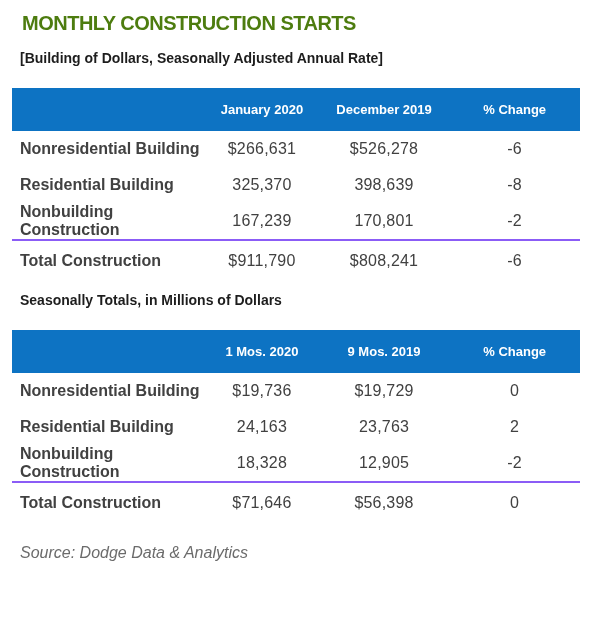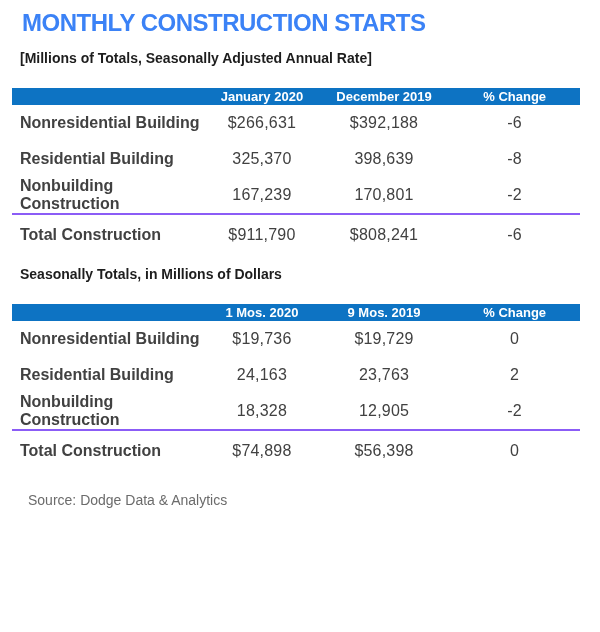--- a/index.html
+++ b/index.html
@@ -6,25 +6,25 @@
   html, body { background: #ffffff; }
   body {
     width: 600px; height: 632px;
     font-family: "Liberation Sans", sans-serif;
     overflow: hidden;
   }
   .page { width: 600px; height: 632px; background: #ffffff; position: relative; }
 
   .section-title {
     margin: 8px 8px 0 22px;
-    font-size: 24px;
+    font-size: 20px;
     line-height: 30px;
     font-weight: 700;
     letter-spacing: -0.5px;
-    color: #3b82f6;
+    color: #4d7c0f;
   }
   .section-subtitle {
     margin: 12px 0 0 20px;
     font-size: 14px;
     line-height: 16px;
     font-weight: 700;
     color: #1d1d1d;
   }
 
   table.data-table {
@@ -36,21 +36,21 @@
   col.c-label { width: 34%; }
   col.c-v1 { width: 20%; }
   col.c-v2 { width: 23%; }
   col.c-v3 { width: 23%; }
 
   thead th {
     background: #0d73c3;
     color: #ffffff;
     font-size: 13px;
     font-weight: 700;
-    height: 17px;
+    height: 43px;
     text-align: center;
     vertical-align: middle;
     padding: 0;
   }
   thead th.h-label { text-align: left; }
 
   tbody td {
     height: 36px;
     vertical-align: middle;
     font-size: 16px;
@@ -67,54 +67,55 @@
 
   tr.total-row td {
     border-top: 2px solid #8b5cf6;
     height: 40px;
   }
   tr.total-row td.row-label { font-weight: 700; }
 
   .section-ytd .section-title { margin-top: 56px; }
 
   .source-note {
-    margin: 22px 0 0 28px;
-    font-size: 14px;
+    margin: 22px 0 0 20px;
+    font-size: 16px;
+    font-style: italic;
     color: #6b6b6b;
   }
 </style>
 </head>
 <body>
 
 <div class="page">
 
   <div class="section section-monthly">
     <h1 class="section-title">MONTHLY CONSTRUCTION STARTS</h1>
-    <p class="section-subtitle">[Millions of Totals, Seasonally Adjusted Annual Rate]</p>
+    <p class="section-subtitle">[Building of Dollars, Seasonally Adjusted Annual Rate]</p>
 
     <table class="data-table">
       <colgroup>
         <col class="c-label">
           <col class="c-v1">
           <col class="c-v2">
           <col class="c-v3">
       </colgroup>
       <thead>
         <tr>
           <th class="h-label"></th>
           <th>January 2020</th>
           <th>December 2019</th>
           <th>% Change</th>
         </tr>
       </thead>
       <tbody>
         <tr>
           <td class="row-label">Nonresidential Building</td>
           <td class="num">$266,631</td>
-          <td class="num">$392,188</td>
+          <td class="num">$526,278</td>
           <td class="num">-6</td>
         </tr>
         <tr>
           <td class="row-label">Residential Building</td>
           <td class="num">325,370</td>
           <td class="num">398,639</td>
           <td class="num">-8</td>
         </tr>
         <tr>
           <td class="row-label">Nonbuilding Construction</td>
@@ -164,21 +165,21 @@
           <td class="num">2</td>
         </tr>
         <tr>
           <td class="row-label">Nonbuilding Construction</td>
           <td class="num">18,328</td>
           <td class="num">12,905</td>
           <td class="num">-2</td>
         </tr>
         <tr class="total-row">
           <td class="row-label">Total Construction</td>
-          <td class="num">$74,898</td>
+          <td class="num">$71,646</td>
           <td class="num">$56,398</td>
           <td class="num">0</td>
         </tr>
       </tbody>
     </table>
   </div>
 
   <p class="source-note">Source: Dodge Data &amp; Analytics</p>
 
 </div>

